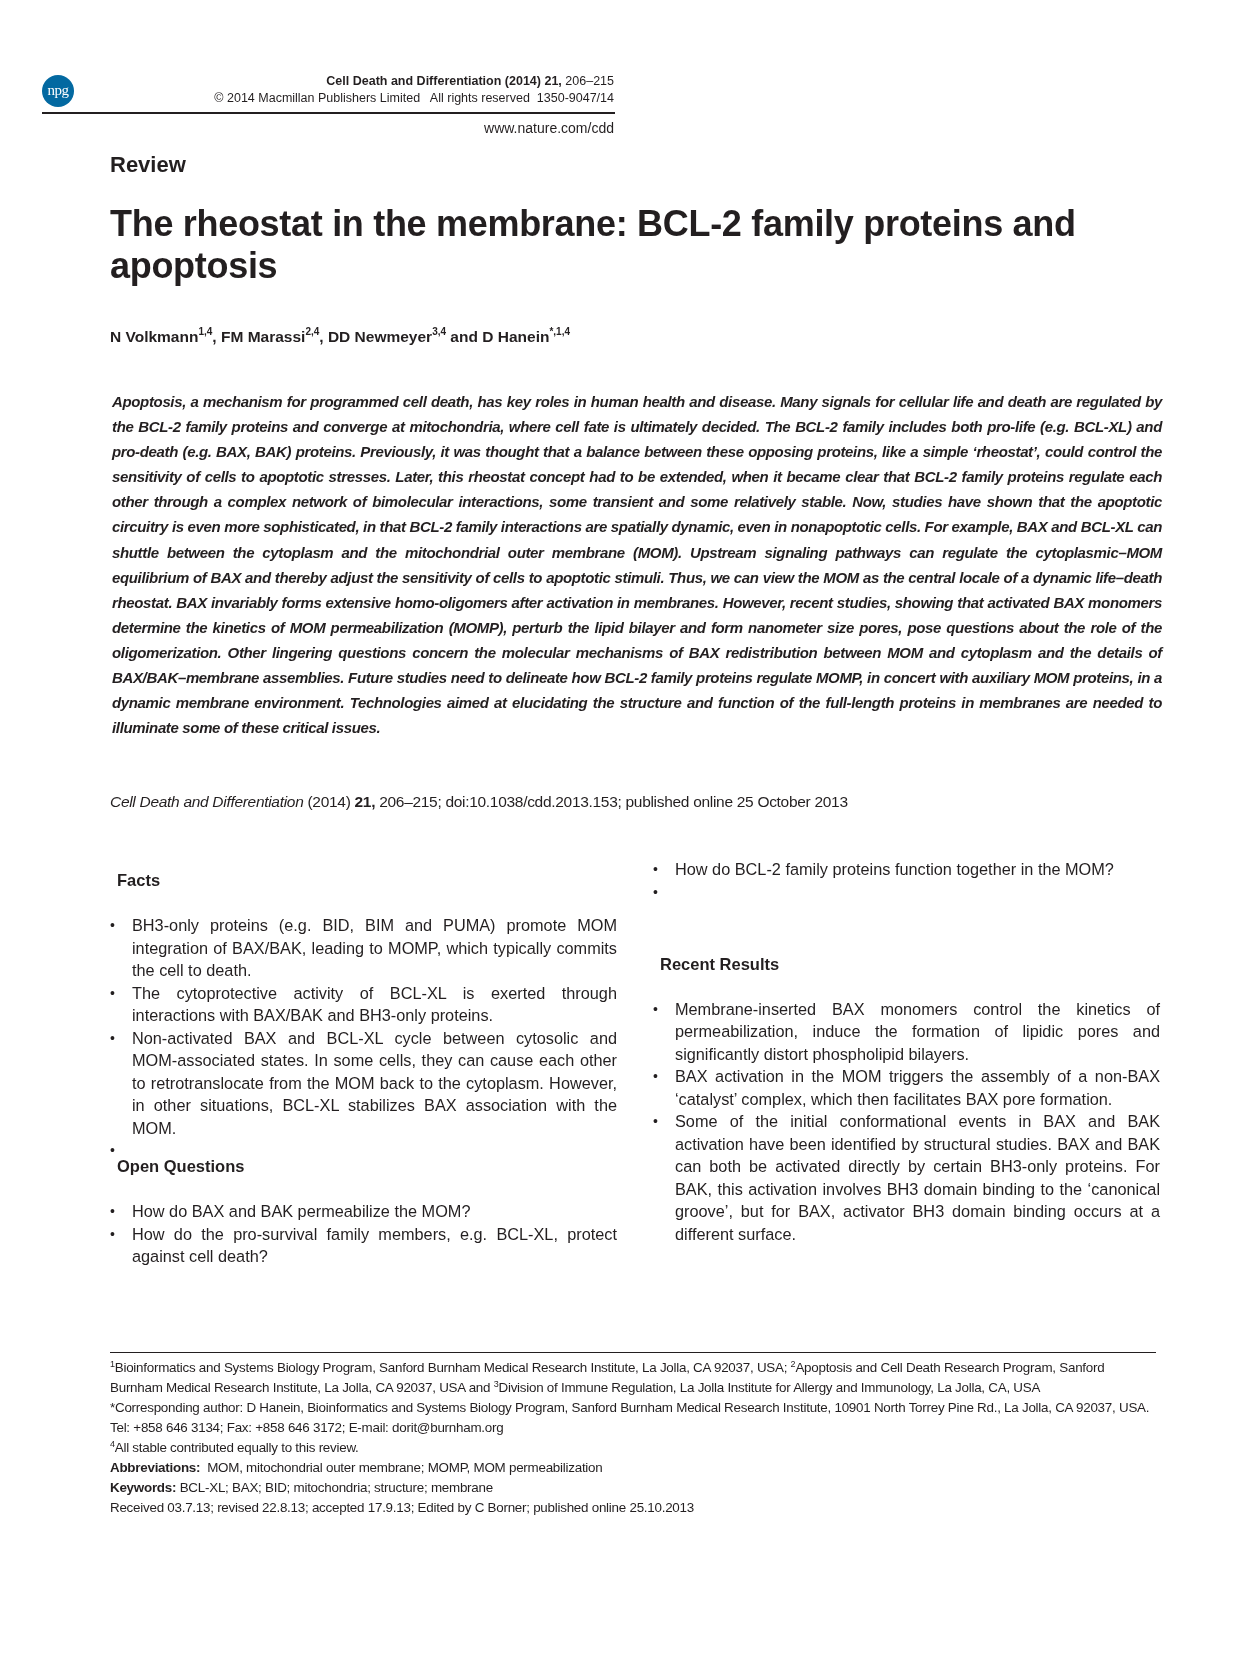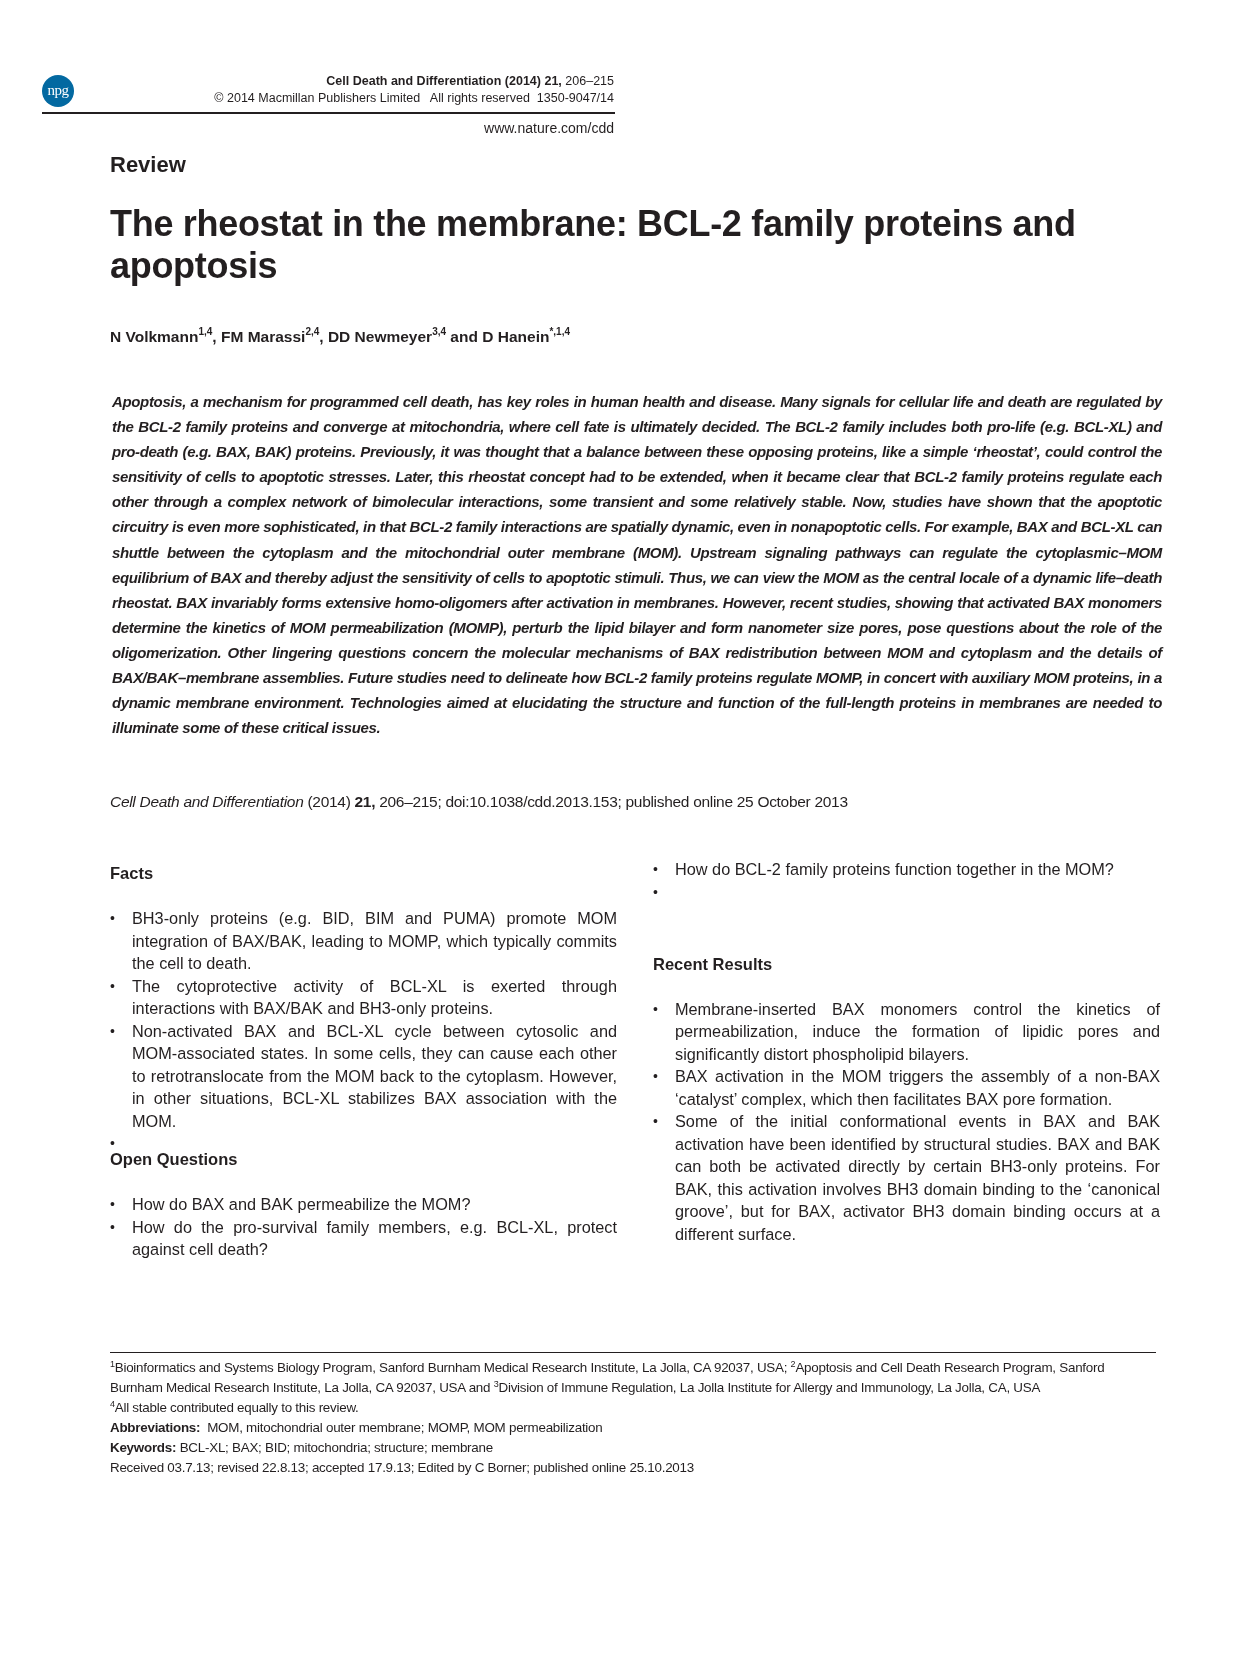--- a/index.html
+++ b/index.html
@@ -46,21 +46,21 @@
   #citation {
     left: 110px; top: 793px; font-size: 15.5px; white-space: nowrap; letter-spacing: -0.3px;
   }
   #citation i { font-style: italic; }
   #citation .b { font-weight: bold; }
 
   
   .col { width: 507px; font-size: 16.3px; line-height: 22.5px; }
   #col-left { left: 110px; top: 862px; }
   #col-right { left: 653px; top: 858px; }
-  .col h3 { margin: 0; font-size: 16.5px; font-weight: bold; line-height: 22px; }
+  .col h3 { margin: 7px; font-size: 16.5px; font-weight: bold; line-height: 22px; }
   .col ul { list-style: none; margin: 0; padding: 0; }
   .col li { position: relative; padding-left: 22px; text-align: justify; }
   .col li .bullet { position: absolute; left: 0; top: 0; font-size: 14px; }
 
   #facts-heading { margin-bottom: 23px !important; }
   #open-questions-heading { margin-top: 16px !important; margin-bottom: 23px !important; }
   #recent-results-heading { margin-top: 0 !important; margin-bottom: 23px !important; }
 
   #footer-rule { left: 110px; top: 1352px; width: 1046px; height: 1.2px; background: #231f20; }
   #footnotes {
@@ -120,17 +120,18 @@
   <ul>
     <li><span class="bullet">•</span><span>Membrane-inserted BAX monomers control the kinetics of permeabilization, induce the formation of lipidic pores and significantly distort phospholipid bilayers.</span></li>
     <li><span class="bullet">•</span><span>BAX activation in the MOM triggers the assembly of a non-BAX ‘catalyst’ complex, which then facilitates BAX pore formation.</span></li>
     <li><span class="bullet">•</span><span>Some of the initial conformational events in BAX and BAK activation have been identified by structural studies. BAX and BAK can both be activated directly by certain BH3-only proteins. For BAK, this activation involves BH3 domain binding to the ‘canonical groove’, but for BAX, activator BH3 domain binding occurs at a different surface.</span></li>
   </ul>
 </div>
 
 <div id="footer-rule" class="abs"></div>
 <div id="footnotes" class="abs">
   <p><sup>1</sup><span>Bioinformatics and Systems Biology Program, Sanford Burnham Medical Research Institute, La Jolla, CA 92037, USA; </span><sup>2</sup><span>Apoptosis and Cell Death Research Program, Sanford Burnham Medical Research Institute, La Jolla, CA 92037, USA and </span><sup>3</sup><span>Division of Immune Regulation, La Jolla Institute for Allergy and Immunology, La Jolla, CA, USA</span></p>
+  <p>*Corresponding author: D Hanein, Bioinformatics and Systems Biology Program, Sanford Burnham Medical Research Institute, 10901 North Torrey Pine Rd., La Jolla, CA 92037, USA. Tel: +858 646 3134; Fax: +858 646 3172; E-mail: dorit@burnham.org</p>
   <p><sup>4</sup><span>All stable contributed equally to this review.</span></p>
   <p><span class="b">Abbreviations:</span><span style="white-space:pre">  MOM, mitochondrial outer membrane; MOMP, MOM permeabilization</span></p>
   <p><span class="b">Keywords:</span><span> BCL-XL; BAX; BID; mitochondria; structure; membrane</span></p>
   <p>Received 03.7.13; revised 22.8.13; accepted 17.9.13; Edited by C Borner; published online 25.10.2013</p>
 </div>
 
 </body></html>

